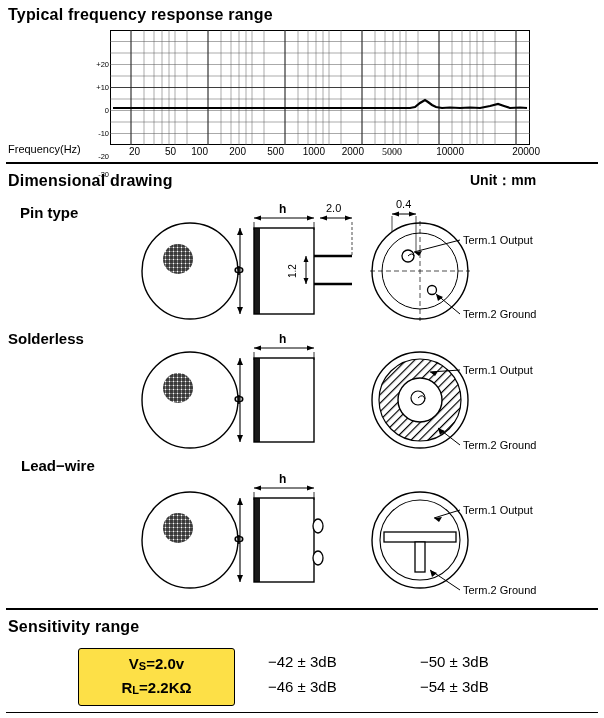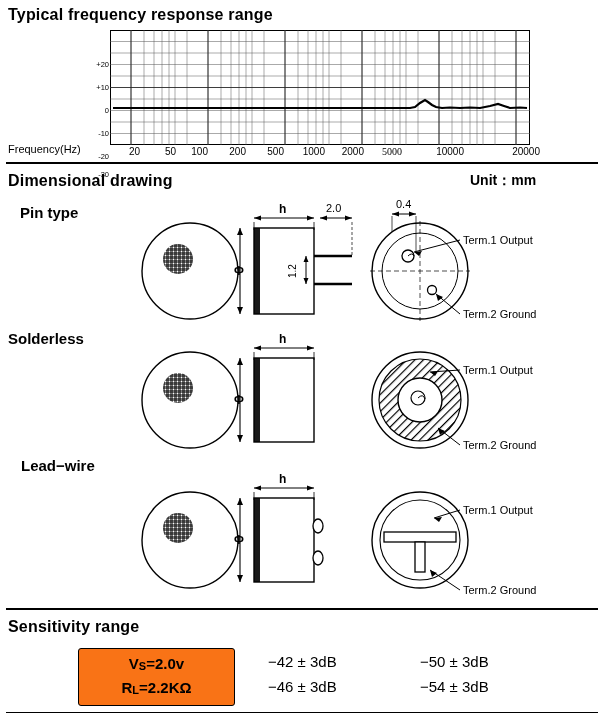--- a/index.html
+++ b/index.html
@@ -64,21 +64,21 @@
 
   .drawing{position:absolute;left:130px;width:470px;}
   #draw-pin{top:196px;height:130px;}
   #draw-sol{top:330px;height:125px;}
   #draw-lead{top:460px;height:150px;}
 
   
   #sens-title{position:absolute;left:8px;top:618px;}
   #sens-box{
     position:absolute;left:78px;top:648px;width:155px;height:56px;
-    border:1.5px solid #000;border-radius:3px;background:#f97316;
+    border:1.5px solid #000;border-radius:3px;background:#fde047;
   }
   #sens-box .line{
     position:absolute;left:0;width:155px;text-align:center;
     font-size:15px;font-weight:bold;
   }
   #sens-box .line1{top:6px;}
   #sens-box .line2{top:30px;text-align:center;}
   .sub{font-size:11px;vertical-align:-1px;}
 
   .sens-val{

